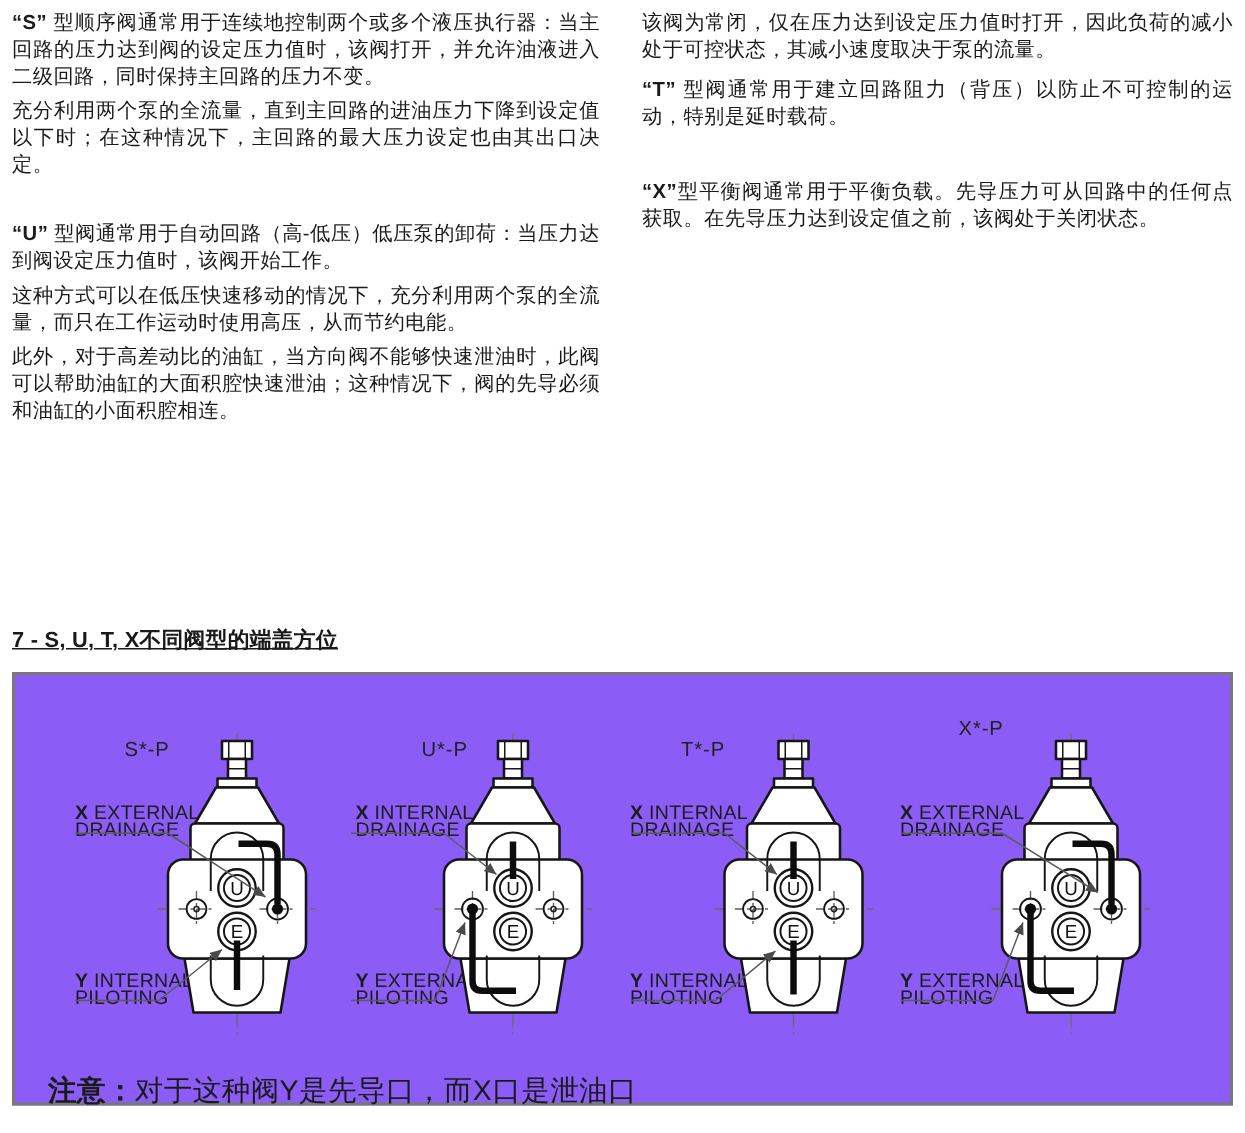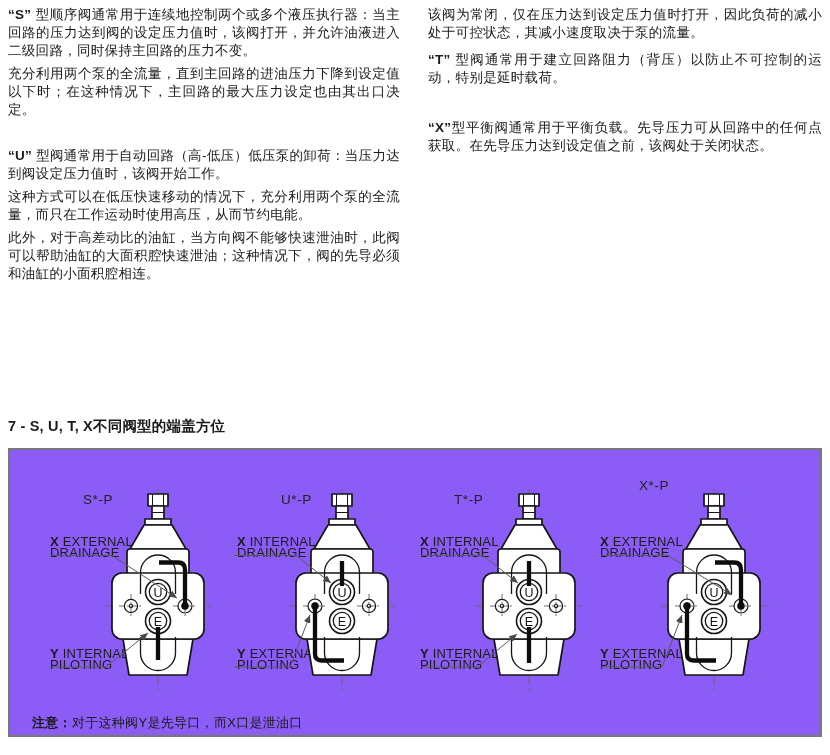--- a/index.html
+++ b/index.html
@@ -13,30 +13,30 @@
          font-size:13.5px; line-height:18px; letter-spacing:0.3px; }
   .col-left  { left:8px;   width:392px; }
   .col-right { left:428px; width:394px; }
   .col p { margin-bottom:5px; }
   .col-right p { margin-bottom:9px; }
   .col p.sec { margin-top:28px; }
   .col-right p.sec { margin-top:32px; }
   b.lead { font-weight:bold; }
 
   .fig-heading { position:absolute; left:8px; top:417px;
-                 font-size:14.5px; font-weight:bold; letter-spacing:0.2px; }
+                 font-size:14.5px; font-weight:bold; letter-spacing:0.2px;text-decoration:underline; }
 
   .fig-box { position:absolute; left:8px; top:448px; width:814px; height:289px;
              border:2px solid #787878; background:#8b5cf6; }
 
   .vtitle { position:absolute; font-size:13.5px; color:#222; letter-spacing:0.6px; }
   .plabel { position:absolute; font-size:13px; line-height:11px; color:#1c1c1c;
             letter-spacing:0.2px; white-space:nowrap; }
   .plabel b { font-weight:bold; }
-  .note { position:absolute; left:22px; top:264px; font-size:13px; letter-spacing:0.3px; }
+  .note { position:absolute; left:22px; top:264px; font-size:19px; letter-spacing:0.3px; }
   .note b { font-weight:bold; }
 
   .valve-svg { position:absolute; }
   
   .cl path { stroke:#6a6a6a; stroke-width:0.9; stroke-dasharray:9 3 2 3; fill:none; }
   
   .vbody rect, .vbody polygon { stroke:#161616; stroke-width:1.7; fill:#fff; stroke-linejoin:round; }
   .vbody path.thin { stroke:#161616; stroke-width:1; fill:none; }
   .vbody path.stad { stroke:#161616; stroke-width:1.3; fill:none; }
   .ring  { stroke:#161616; stroke-width:1.6; fill:#fff; }

